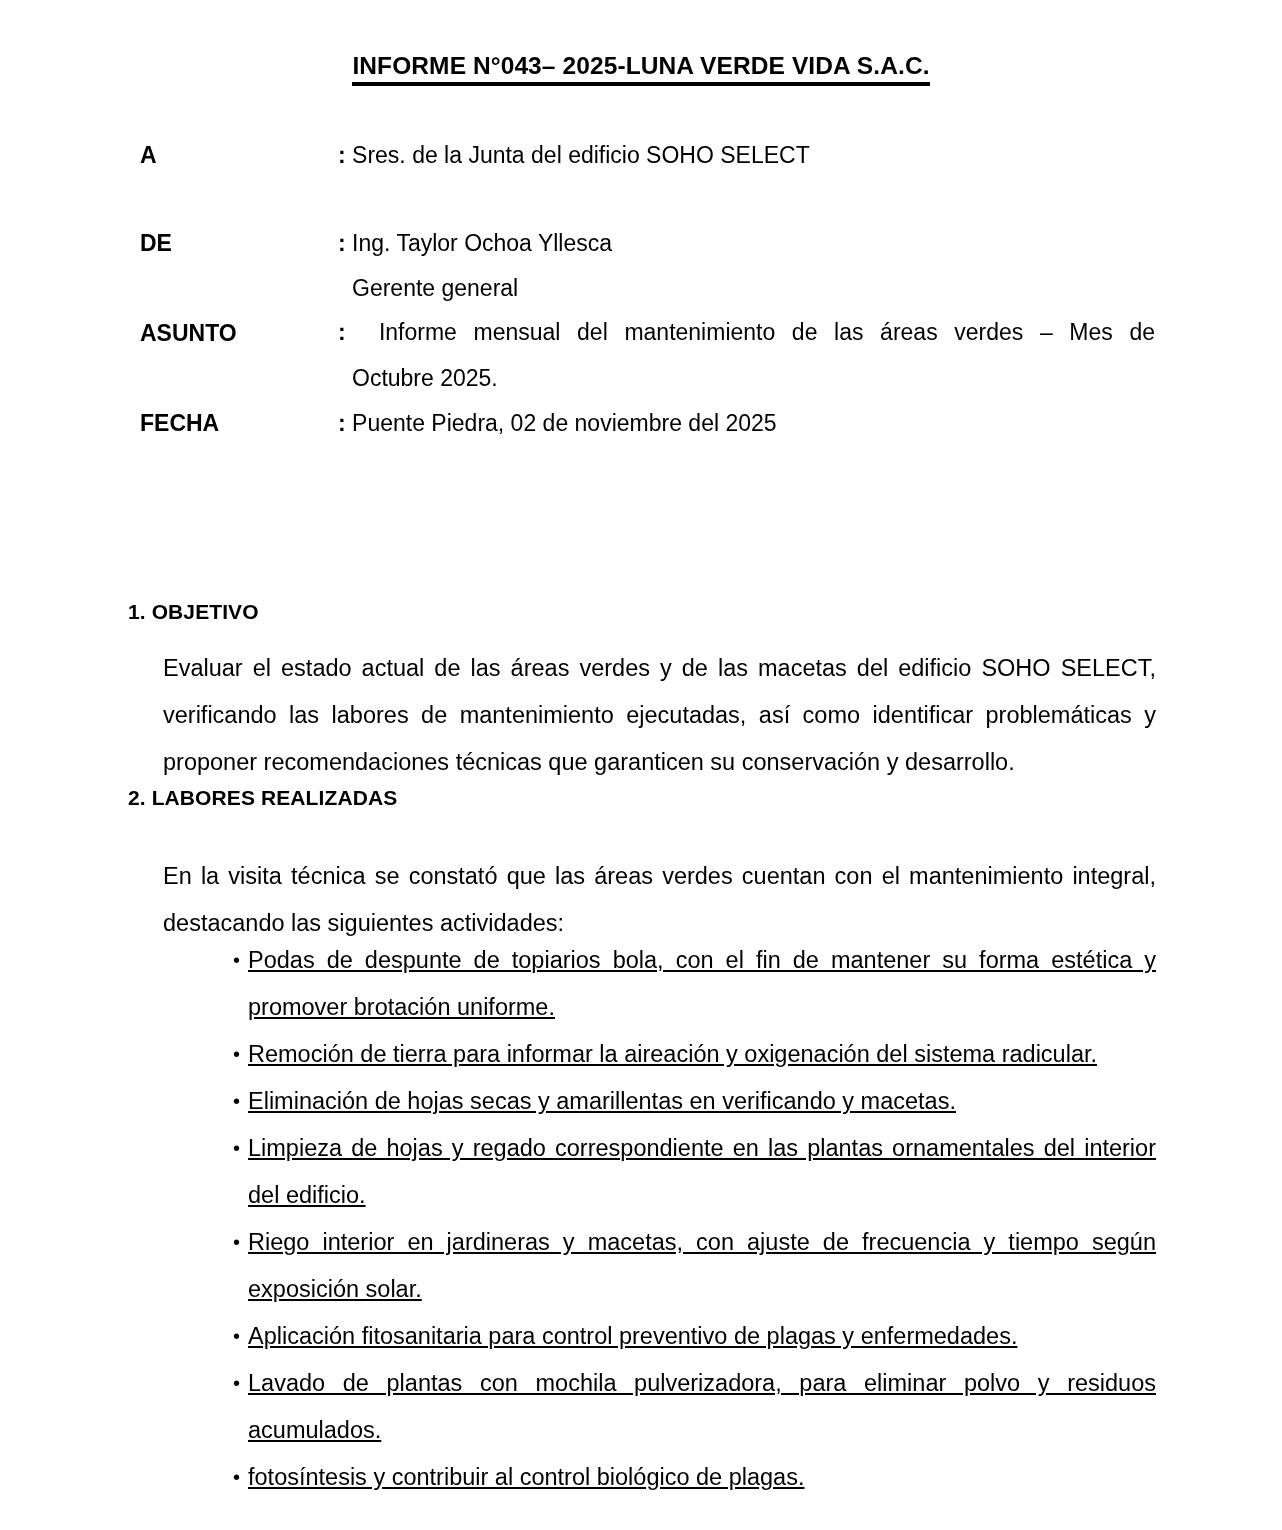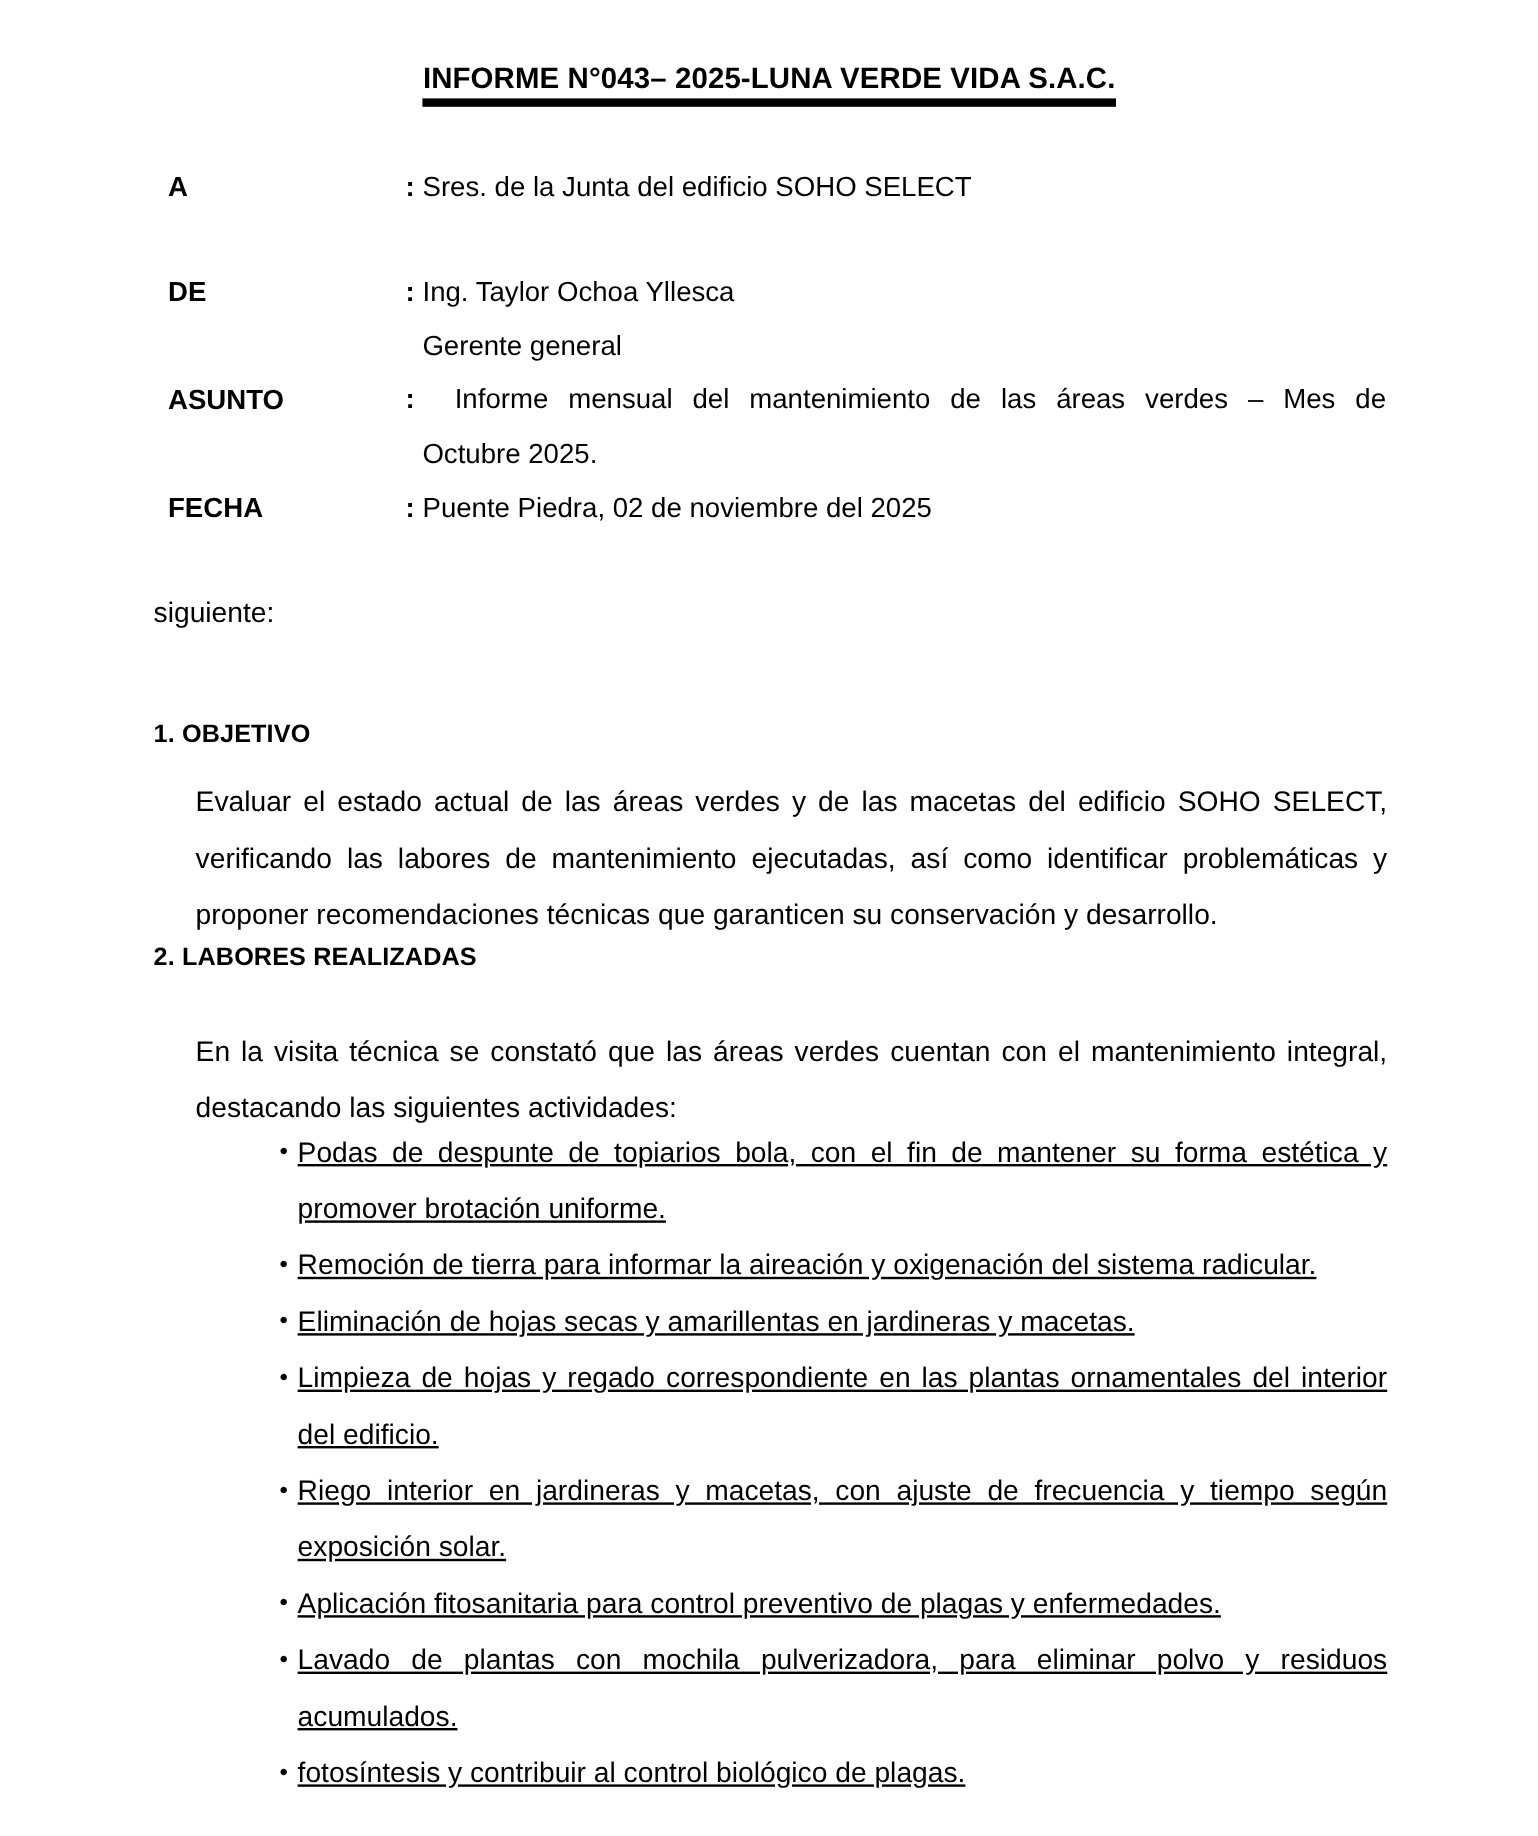--- a/index.html
+++ b/index.html
@@ -28,21 +28,21 @@
     top: 52px;
     left: 0;
     width: 1282px;
     text-align: center;
     font-size: 24.5px;
     font-weight: bold;
     letter-spacing: 0.1px;
   }
   .doc-title .ttl-inner {
     display: inline-block;
-    border-bottom: 7px solid #000000;
+    border-bottom: 4px solid #000000;
     padding-bottom: 2px;
   }
 
   
   .meta {
     position: absolute;
     top: 132px;
     left: 0;
     width: 1282px;
   }
@@ -200,21 +200,20 @@
     </div>
 
     <div class="meta-row row-fecha">
       <div class="meta-label">FECHA</div>
       <div class="meta-value"><span class="colon">:</span> <span>Puente Piedra, 02 de noviembre del 2025</span></div>
     </div>
 
   </div>
 
   <div class="body-block intro">
-    <span class="lastline">siguiente:</span>
   </div>
 
   <div class="body-block sec-heading sec-objetivo-h">1. OBJETIVO</div>
   <div class="body-block sec-para sec-objetivo-p">
     <span style="display: block; text-align-last: justify;">Evaluar el estado actual de las áreas verdes y de las macetas del edificio SOHO SELECT,</span>
     <span style="display: block; text-align-last: justify;">verificando las labores de mantenimiento ejecutadas, así como identificar problemáticas y</span>
     <span class="lastline">proponer recomendaciones técnicas que garanticen su conservación y desarrollo.</span>
   </div>
 
   <div class="body-block sec-heading sec-labores-h">2. LABORES REALIZADAS</div>
@@ -225,21 +224,21 @@
 
   <ul class="bullets">
     <li>
       <span class="justbody" style="text-align-last: justify;">Podas de despunte de topiarios bola, con el fin de mantener su forma estética y</span>
       <span class="lastline">promover brotación uniforme.</span>
     </li>
     <li>
       <span class="lastline">Remoción de tierra para informar la aireación y oxigenación del sistema radicular.</span>
     </li>
     <li>
-      <span class="lastline">Eliminación de hojas secas y amarillentas en jardineras y macetas.</span>
+      <span class="lastline">Eliminación de hojas secas y amarillentas en verificando y macetas.</span>
     </li>
     <li>
       <span class="justbody" style="text-align-last: justify;">Limpieza de hojas y regado correspondiente en las plantas ornamentales del interior</span>
       <span class="lastline">del edificio.</span>
     </li>
     <li>
       <span class="justbody" style="text-align-last: justify;">Riego interior en jardineras y macetas, con ajuste de frecuencia y tiempo según</span>
       <span class="lastline">exposición solar.</span>
     </li>
     <li>

